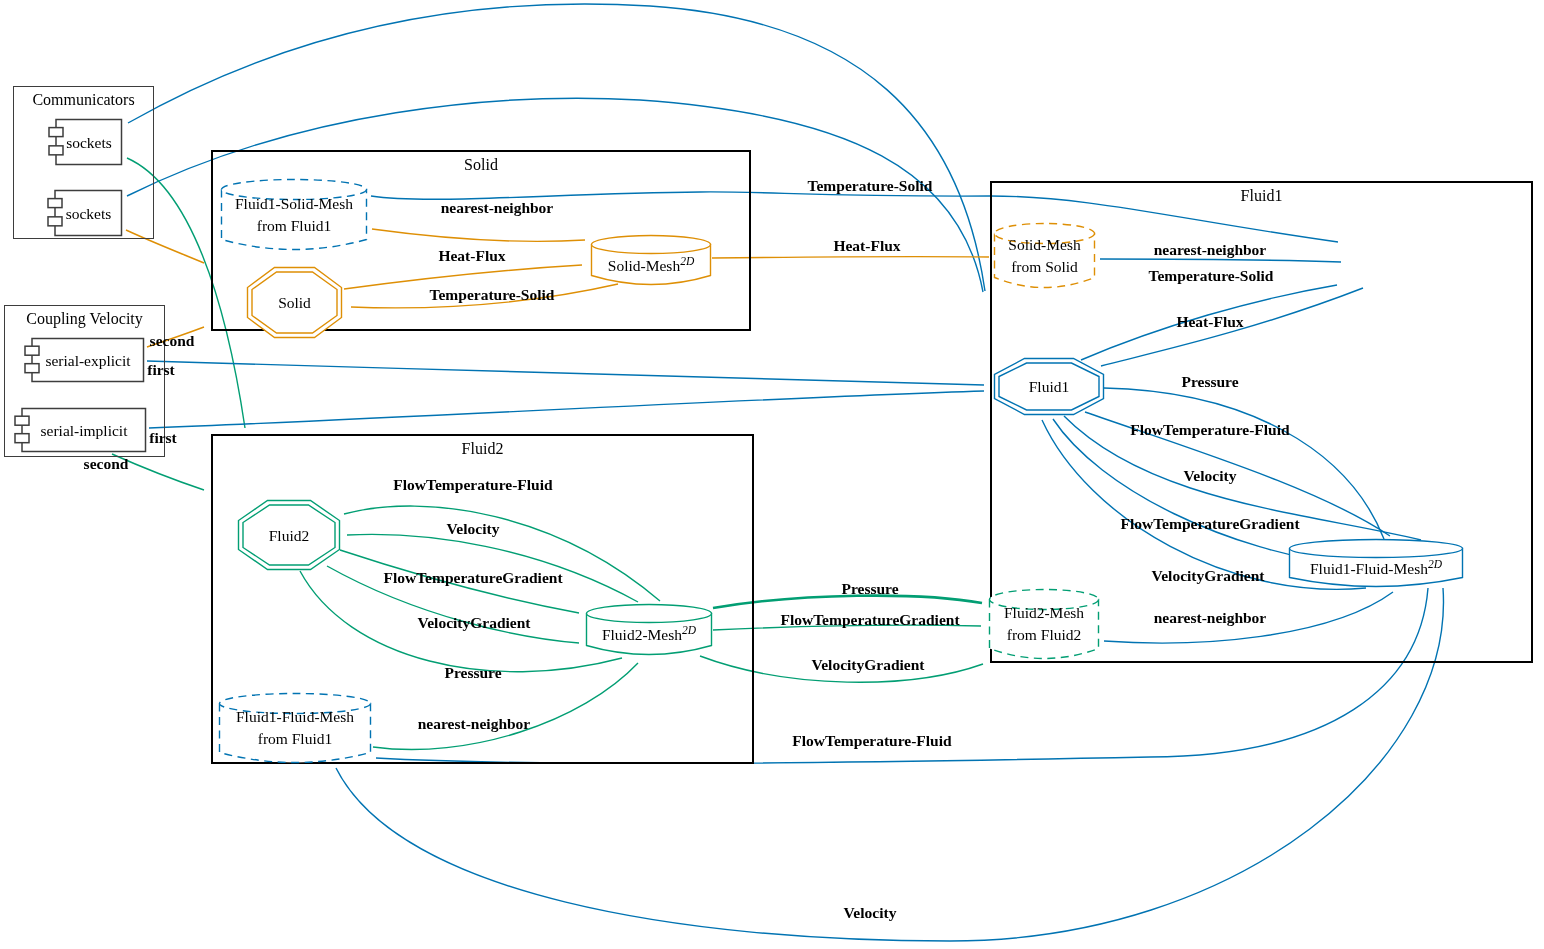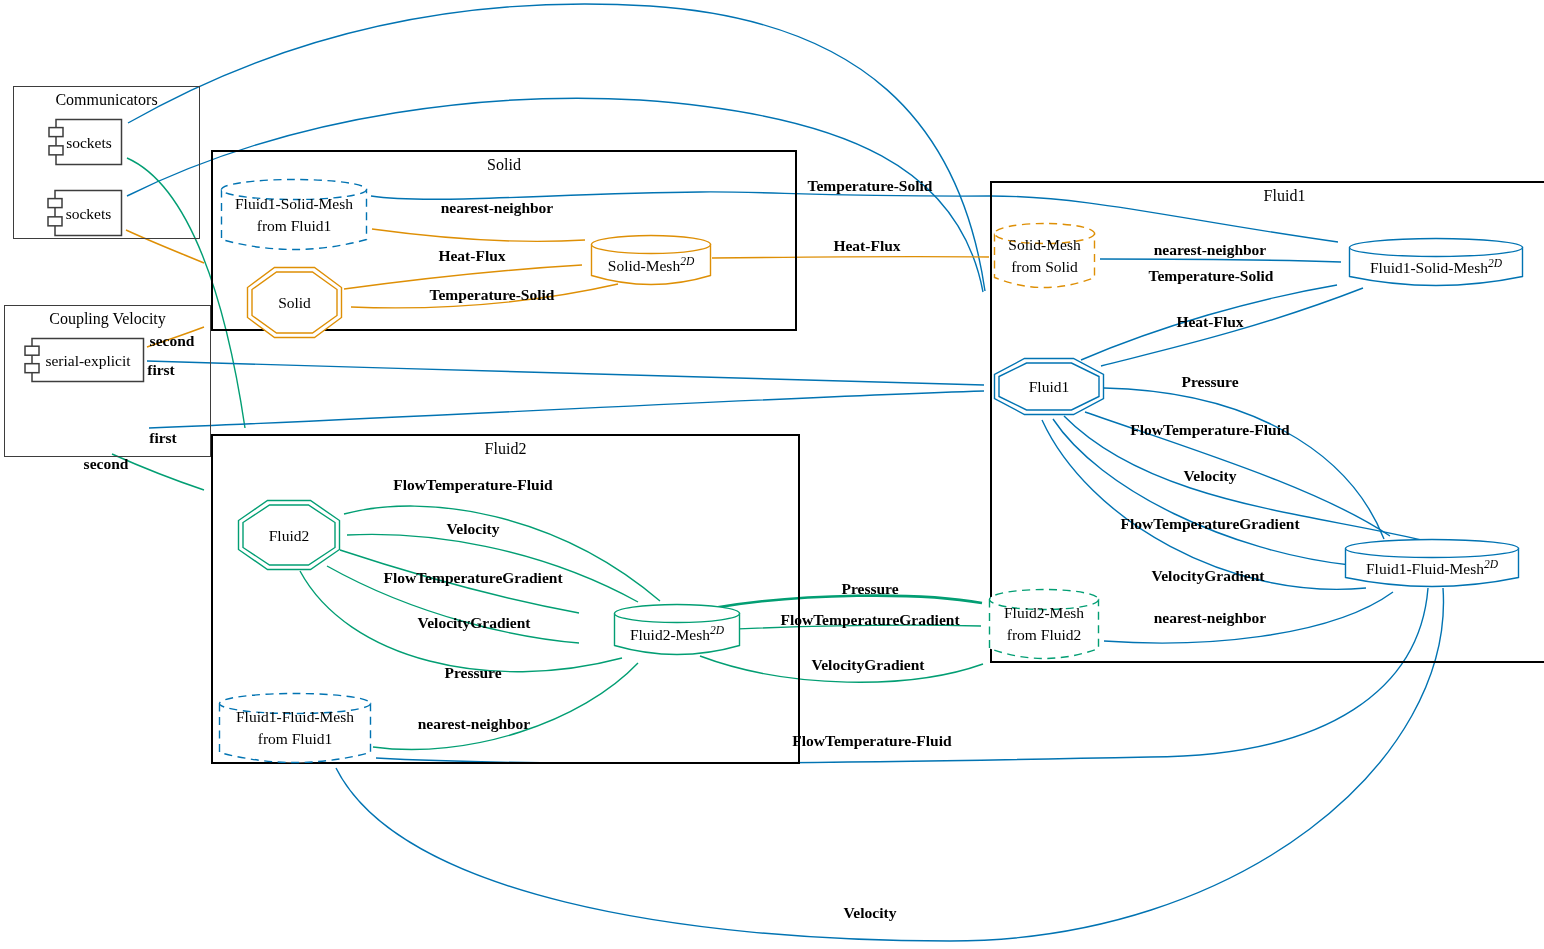--- a/index.html
+++ b/index.html
@@ -4,21 +4,21 @@
 <style>
   html,body{margin:0;padding:0;background:#fff;}
   #canvas{position:relative;width:1544px;height:949px;background:#fff;overflow:hidden;
           font-family:"Liberation Serif","DejaVu Serif",serif;color:#000;}
   #edges{position:absolute;left:0;top:0;z-index:1;}
   #edges path{fill:none;stroke-width:1.4px;}
   #edges path.blue{stroke:var(--c-fluid1,#0173b2);}
   #edges path.green{stroke:var(--c-fluid2,#029e73);}
   #edges path.orange{stroke:var(--c-solid,#de8f05);}
   #edges path.thick{stroke-width:2.6px;}
-  .cluster{position:absolute;z-index:2;border:2.3px solid #000;background:transparent;padding-left:46px;}
+  .cluster{position:absolute;z-index:2;border:2.3px solid #000;background:transparent;}
   .cluster.thin{border:1.7px solid var(--c-neutral,#3d3d3d);}
   .cluster-title{position:absolute;top:4px;left:0;width:100%;text-align:center;
                  font-size:16px;line-height:18px;z-index:2;}
   .node{position:absolute;z-index:3;display:flex;align-items:center;justify-content:center;}
   .node svg.shape{position:absolute;left:0;top:0;}
   .nlabel{position:relative;z-index:4;font-size:15.5px;line-height:19px;text-align:center;}
   .nlabel sup{font-size:11.5px;font-style:italic;}
   .mirror .nlabel{line-height:22px;}
   .cyl .nlabel{margin-top:7px;text-align:center;}
   .elabel{position:absolute;z-index:5;transform:translate(-50%,-50%);font-size:15.5px;
@@ -116,20 +116,28 @@
     <div class="nlabel" style="padding-left:8px;">sockets</div>
   </div>
   <div class="node" style="left:23px;top:337px;width:122px;height:46px;justify-content:center;">
       <svg width="122" height="46" class="shape">
         <rect x="9" y="1.5" width="111.5" height="43" fill="#fff" stroke="#3d3d3d" stroke-width="1.5"></rect>
         <rect x="2" y="9.200000000000001" width="14" height="9" fill="#fff" stroke="#3d3d3d" stroke-width="1.5"></rect>
         <rect x="2" y="26.68" width="14" height="9" fill="#fff" stroke="#3d3d3d" stroke-width="1.5"></rect>
       </svg>
     <div class="nlabel" style="padding-left:8px;">serial-explicit</div>
   </div>
+  <div class="node" style="left:13px;top:407px;width:134px;height:46px;">
+      <svg width="134" height="46" class="shape">
+        <rect x="9" y="1.5" width="123.5" height="43" fill="#fff" stroke="#3d3d3d" stroke-width="1.5"></rect>
+        <rect x="2" y="9.200000000000001" width="14" height="9" fill="#fff" stroke="#3d3d3d" stroke-width="1.5"></rect>
+        <rect x="2" y="26.68" width="14" height="9" fill="#fff" stroke="#3d3d3d" stroke-width="1.5"></rect>
+      </svg>
+    <div class="nlabel" style="padding-left:8px;">serial-implicit</div>
+  </div>
 
   <div class="node" style="left:246px;top:266px;width:97px;height:73px;">
       <svg width="97" height="73" class="shape">
         <polygon points="28.5,1.5 68.5,1.5 95.5,21.5 95.5,51.5 68.5,71.5 28.5,71.5 1.5,51.5 1.5,21.5" fill="#fff" stroke="#de8f05" stroke-width="1.4"></polygon>
         <polygon points="30.525,6 66.475,6 91,23.525 91,49.475 66.475,67 30.525,67 6,49.475 6,23.525" fill="none" stroke="#de8f05" stroke-width="1.4"></polygon>
       </svg>
     <div class="nlabel">Solid</div>
   </div>
   <div class="node" style="left:993px;top:357px;width:112px;height:59px;">
       <svg width="112" height="59" class="shape">
@@ -146,35 +154,28 @@
     <div class="nlabel">Fluid2</div>
   </div>
 
   <div class="node cyl" style="left:590px;top:234px;width:122px;height:52px;">
       <svg width="122" height="52" class="shape">
         <path d="M1.5,10.5 L1.5,41.5 Q61,59.5 120.5,41.5 L120.5,10.5 Q61,21.3 1.5,10.5" fill="#fff" stroke="#de8f05" stroke-width="1.4"></path>
         <ellipse cx="61" cy="10.5" rx="59.5" ry="9" fill="#fff" stroke="#de8f05" stroke-width="1.4"></ellipse>
       </svg>
     <div class="nlabel"><span>Solid-Mesh</span><sup>2D</sup></div>
   </div>
-  <div class="node cyl" style="left:1348px;top:237px;width:176px;height:50px;">
+  <div class="node cyl" style="left:1288px;top:538px;width:176px;height:50px;">
       <svg width="176" height="50" class="shape">
         <path d="M1.5,10.5 L1.5,39.5 Q88,57.5 174.5,39.5 L174.5,10.5 Q88,21.3 1.5,10.5" fill="#fff" stroke="#0173b2" stroke-width="1.4"></path>
         <ellipse cx="88" cy="10.5" rx="86.5" ry="9" fill="#fff" stroke="#0173b2" stroke-width="1.4"></ellipse>
       </svg>
-    <div class="nlabel"><span>Fluid1-Solid-Mesh</span><sup>2D</sup></div>
-  </div>
-  <div class="node cyl" style="left:1344px;top:538px;width:176px;height:50px;">
-      <svg width="176" height="50" class="shape">
-        <path d="M1.5,10.5 L1.5,39.5 Q88,57.5 174.5,39.5 L174.5,10.5 Q88,21.3 1.5,10.5" fill="#fff" stroke="#0173b2" stroke-width="1.4"></path>
-        <ellipse cx="88" cy="10.5" rx="86.5" ry="9" fill="#fff" stroke="#0173b2" stroke-width="1.4"></ellipse>
-      </svg>
     <div class="nlabel"><span>Fluid1-Fluid-Mesh</span><sup>2D</sup></div>
   </div>
-  <div class="node cyl" style="left:585px;top:603px;width:128px;height:53px;margin-left:28px;">
+  <div class="node cyl" style="left:585px;top:603px;width:128px;height:53px;">
       <svg width="128" height="53" class="shape">
         <path d="M1.5,10.5 L1.5,42.5 Q64,60.5 126.5,42.5 L126.5,10.5 Q64,21.3 1.5,10.5" fill="#fff" stroke="#029e73" stroke-width="1.4"></path>
         <ellipse cx="64" cy="10.5" rx="62.5" ry="9" fill="#fff" stroke="#029e73" stroke-width="1.4"></ellipse>
       </svg>
     <div class="nlabel"><span>Fluid2-Mesh</span><sup>2D</sup></div>
   </div>
 
   <div class="node mirror" style="left:220px;top:178px;width:148px;height:73px;">
       <svg width="148" height="73" class="shape">
         <path d="M1.5,11.5 L1.5,61.5 Q74,81.5 146.5,61.5 L146.5,11.5 Q74,23.5 1.5,11.5" fill="#fff" stroke="#0173b2" stroke-width="1.4" stroke-dasharray="8,5.5"></path>

